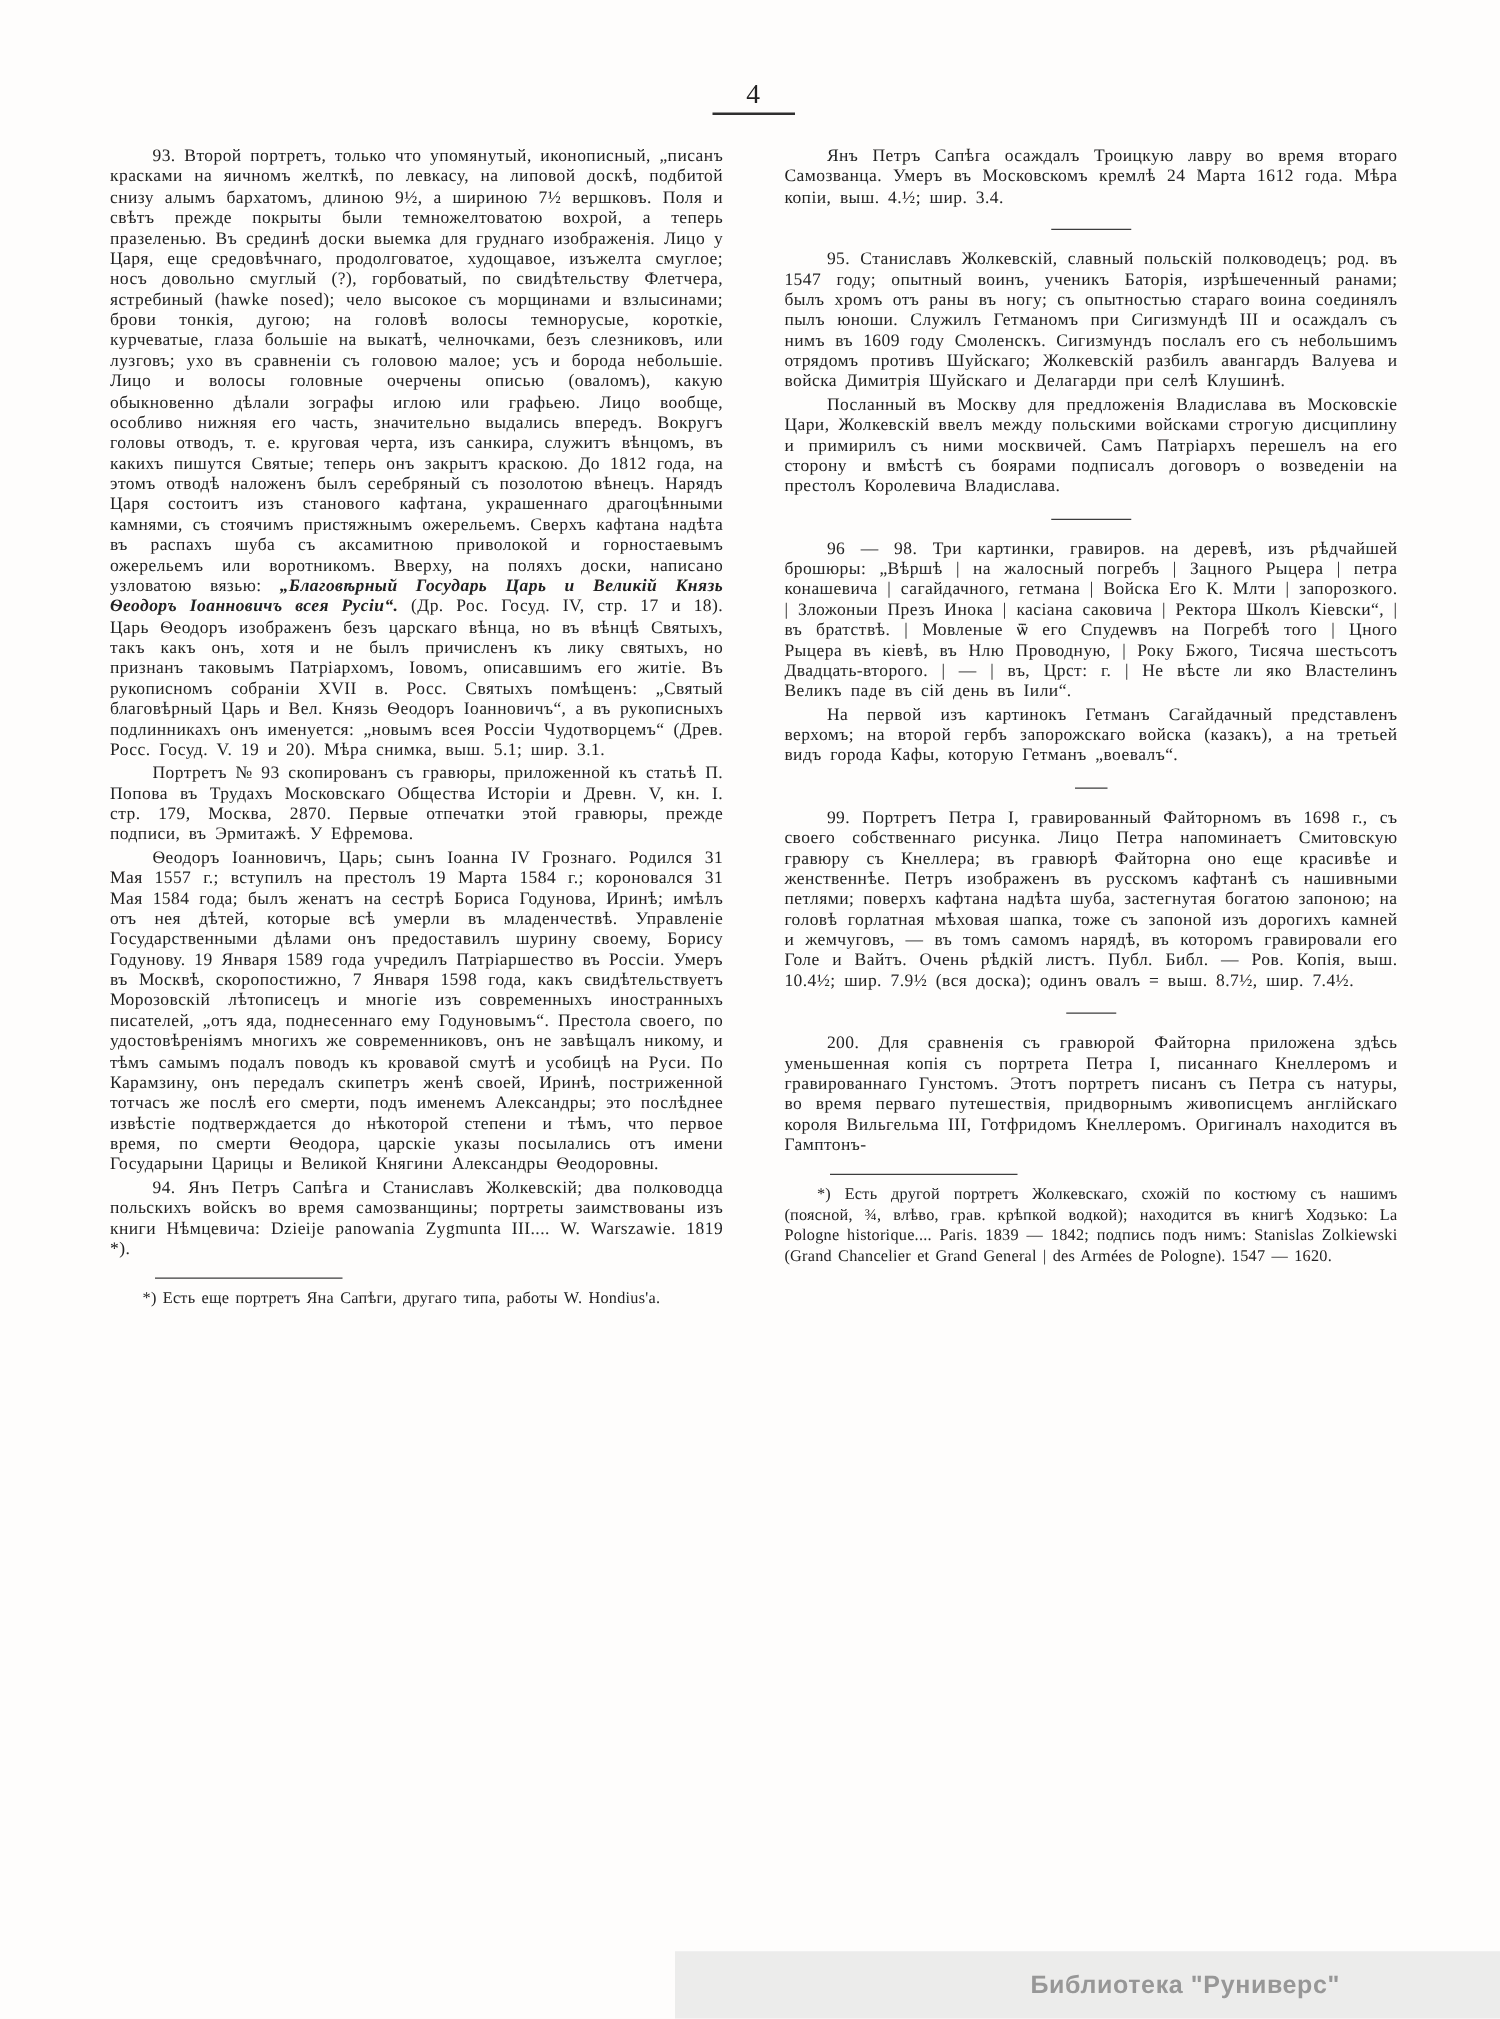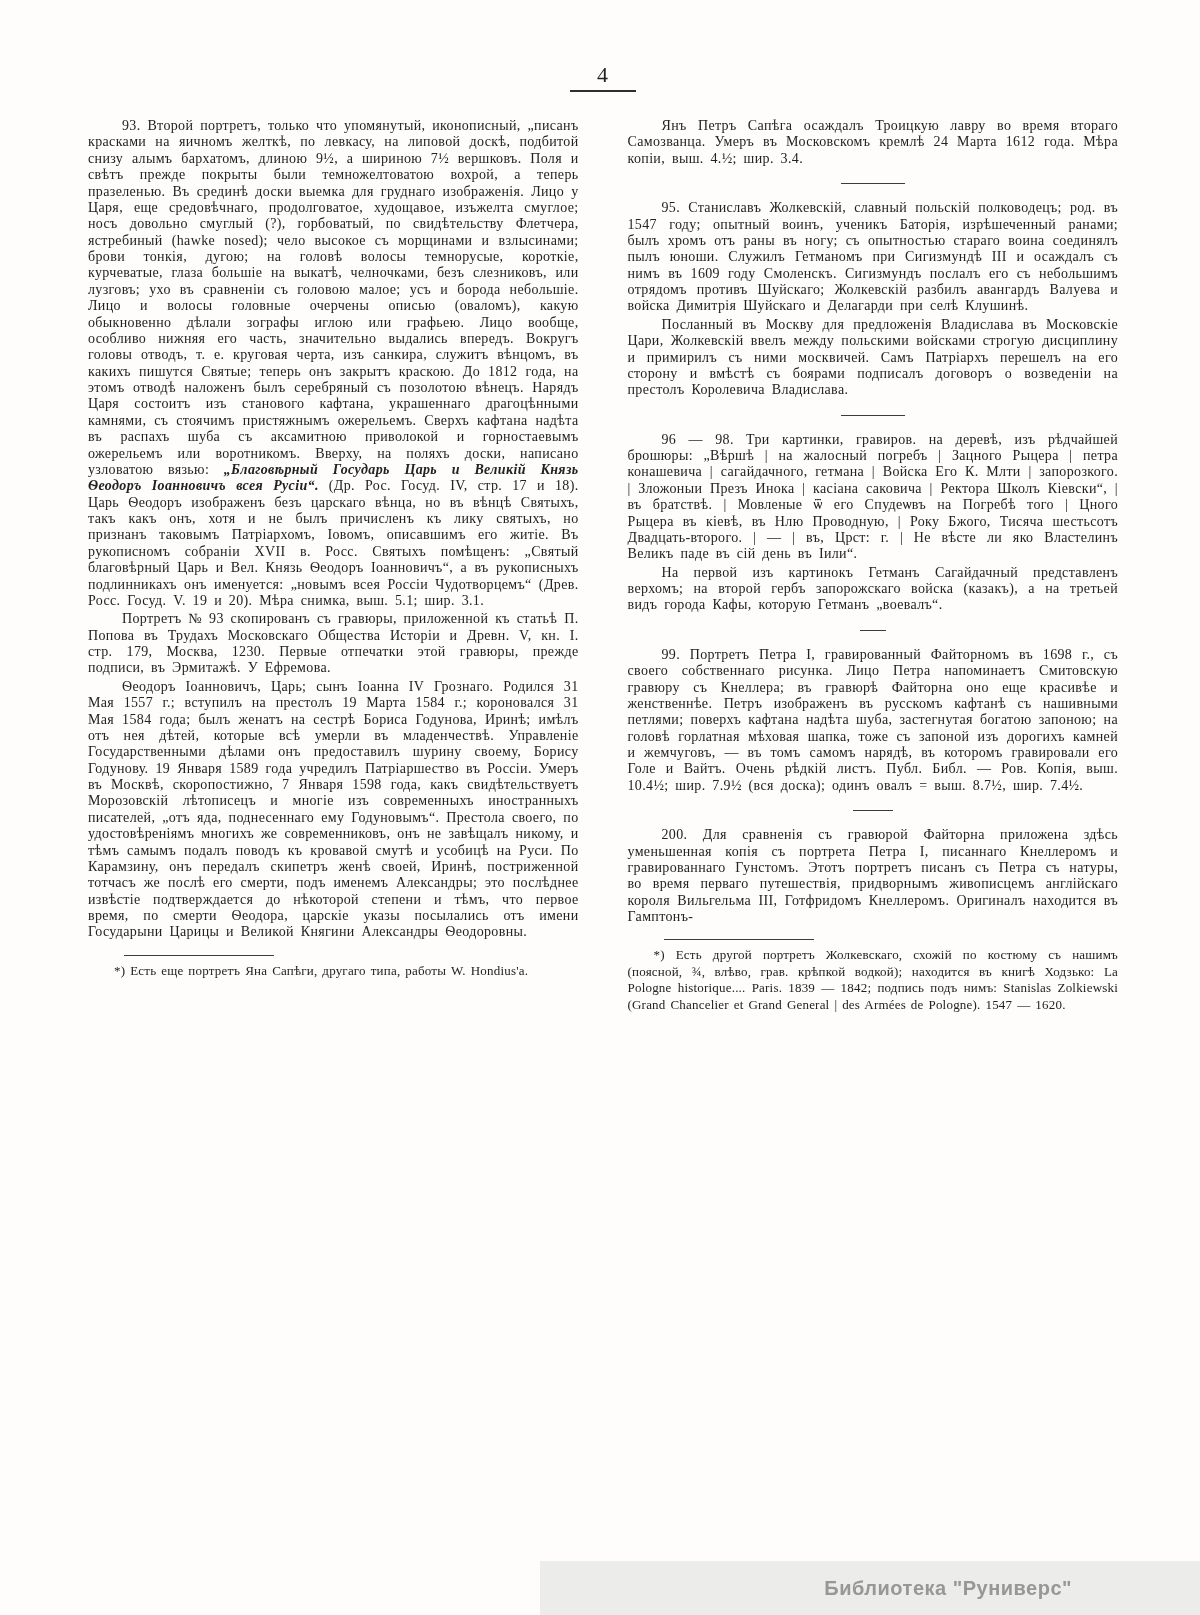--- a/index.html
+++ b/index.html
@@ -77,22 +77,23 @@
 
   <div class="pagehead">
     <span class="pagenum">4</span>
     <div class="pagenum-rule"></div>
   </div>
 
   <div class="columns">
 
     <div class="col col-left">
       <p class="para"><span>93. Второй портретъ, только что упомянутый, иконописный, „писанъ красками на яичномъ желткѣ, по левкасу, на липовой доскѣ, подбитой снизу алымъ бархатомъ, длиною 9½, а шириною 7½ вершковъ. Поля и свѣтъ прежде покрыты были темножелтоватою вохрой, а теперь празеленью. Въ срединѣ доски выемка для груднаго изображенія. Лицо у Царя, еще средовѣчнаго, продолговатое, худощавое, изъжелта смуглое; носъ довольно смуглый (?), горбоватый, по свидѣтельству Флетчера, ястребиный (hawke nosed); чело высокое съ морщинами и взлысинами; брови тонкія, дугою; на головѣ волосы темнорусые, короткіе, курчеватые, глаза большіе на выкатѣ, челночками, безъ слезниковъ, или лузговъ; ухо въ сравненіи съ головою малое; усъ и борода небольшіе. Лицо и волосы головные очерчены описью (оваломъ), какую обыкновенно дѣлали зографы иглою или графьею. Лицо вообще, особливо нижняя его часть, значительно выдались впередъ. Вокругъ головы отводъ, т. е. круговая черта, изъ санкира, служитъ вѣнцомъ, въ какихъ пишутся Святые; теперь онъ закрытъ краскою. До 1812 года, на этомъ отводѣ наложенъ былъ серебряный съ позолотою вѣнецъ. Нарядъ Царя состоитъ изъ станового кафтана, украшеннаго драгоцѣнными камнями, съ стоячимъ пристяжнымъ ожерельемъ. Сверхъ кафтана надѣта въ распахъ шуба съ аксамитною приволокой и горностаевымъ ожерельемъ или воротникомъ. Вверху, на поляхъ доски, написано узловатою вязью: </span><span class="script-quote">„Благовѣрный Государь Царь и Великій Князь Ѳеодоръ Іоанновичъ всея Русіи“.</span><span> (Др. Рос. Госуд. IV, стр. 17 и 18). Царь Ѳеодоръ изображенъ безъ царскаго вѣнца, но въ вѣнцѣ Святыхъ, такъ какъ онъ, хотя и не былъ причисленъ къ лику святыхъ, но признанъ таковымъ Патріархомъ, Іовомъ, описавшимъ его житіе. Въ рукописномъ собраніи XVII в. Росс. Святыхъ помѣщенъ: „Святый благовѣрный Царь и Вел. Князь Ѳеодоръ Іоанновичъ“, а въ рукописныхъ подлинникахъ онъ именуется: „новымъ всея Россіи Чудотворцемъ“ (Древ. Росс. Госуд. V. 19 и 20). Мѣра снимка, выш. 5.1; шир. 3.1.</span></p>
-      <p class="para">Портретъ № 93 скопированъ съ гравюры, приложенной къ статьѣ П. Попова въ Трудахъ Московскаго Общества Исторіи и Древн. V, кн. I. стр. 179, Москва, 1230. Первые отпечатки этой гравюры, прежде подписи, въ Эрмитажѣ. У Ефремова.</p>
+      <p class="para">Портретъ № 93 скопированъ съ гравюры, приложенной къ статьѣ П. Попова въ Трудахъ Московскаго Общества Исторіи и Древн. V, кн. I. стр. 179, Москва, 2870. Первые отпечатки этой гравюры, прежде подписи, въ Эрмитажѣ. У Ефремова.</p>
       <p class="para mt"><b>Ѳеодоръ Іоанновичъ,</b><span> Царь; сынъ Іоанна IV Грознаго. Родился 31 Мая 1557 г.; вступилъ на престолъ 19 Марта 1584 г.; короновался 31 Мая 1584 года; былъ женатъ на сестрѣ Бориса Годунова, Иринѣ; имѣлъ отъ нея дѣтей, которые всѣ умерли въ младенчествѣ. Управленіе Государственными дѣлами онъ предоставилъ шурину своему, Борису Годунову. 19 Января 1589 года учредилъ Патріаршество въ Россіи. Умеръ въ Москвѣ, скоропостижно, 7 Января 1598 года, какъ свидѣтельствуетъ Морозовскій лѣтописецъ и многіе изъ современныхъ иностранныхъ писателей, „отъ яда, поднесеннаго ему Годуновымъ“. Престола своего, по удостовѣреніямъ многихъ же современниковъ, онъ не завѣщалъ никому, и тѣмъ самымъ подалъ поводъ къ кровавой смутѣ и усобицѣ на Руси. По Карамзину, онъ передалъ скипетръ женѣ своей, Иринѣ, постриженной тотчасъ же послѣ его смерти, подъ именемъ Александры; это послѣднее извѣстіе подтверждается до нѣкоторой степени и тѣмъ, что первое время, по смерти Ѳеодора, царскіе указы посылались отъ имени Государыни Царицы и Великой Княгини Александры Ѳеодоровны.</span></p>
+      <p class="para mt"><b>94. </b><b>Янъ Петръ Сапѣга</b><span> и </span><b>Станиславъ Жолкевскій;</b><span> два полководца польскихъ войскъ во время самозванщины; портреты заимствованы изъ книги Нѣмцевича: Dzieije panowania Zygmunta III.... W. Warszawie. 1819 *).</span></p>
       <div class="fn-rule"></div>
       <p class="footnote">*) Есть еще портретъ Яна Сапѣги, другаго типа, работы W. Hondius'a.</p>
     </div>
 
     <div class="divider"></div>
 
     <div class="col col-right">
       <p class="para"><b>Янъ Петръ Сапѣга</b><span> осаждалъ Троицкую лавру во время втораго Самозванца. Умеръ въ Московскомъ кремлѣ 24 Марта 1612 года. Мѣра копіи, выш. 4.½; шир. 3.4.</span></p>
 
       <div class="sep w64"></div>

